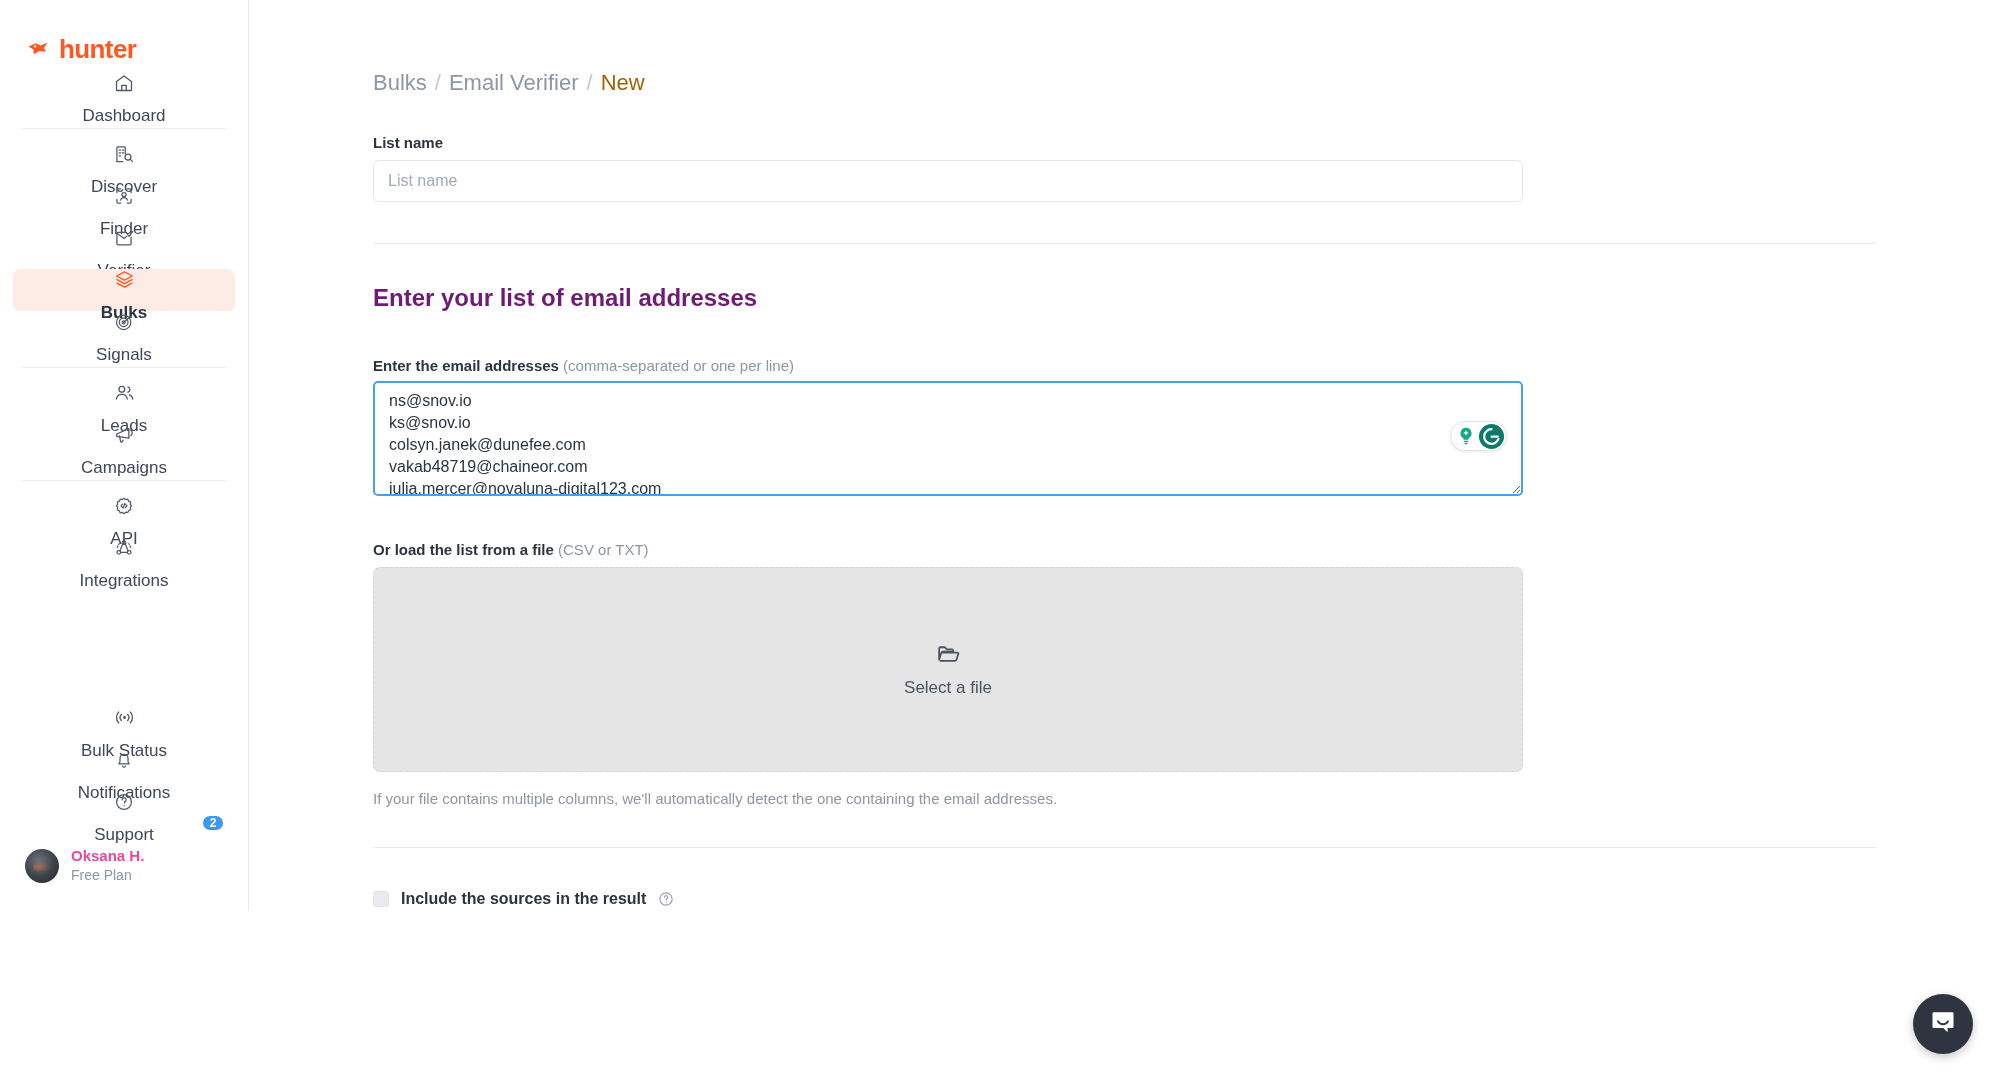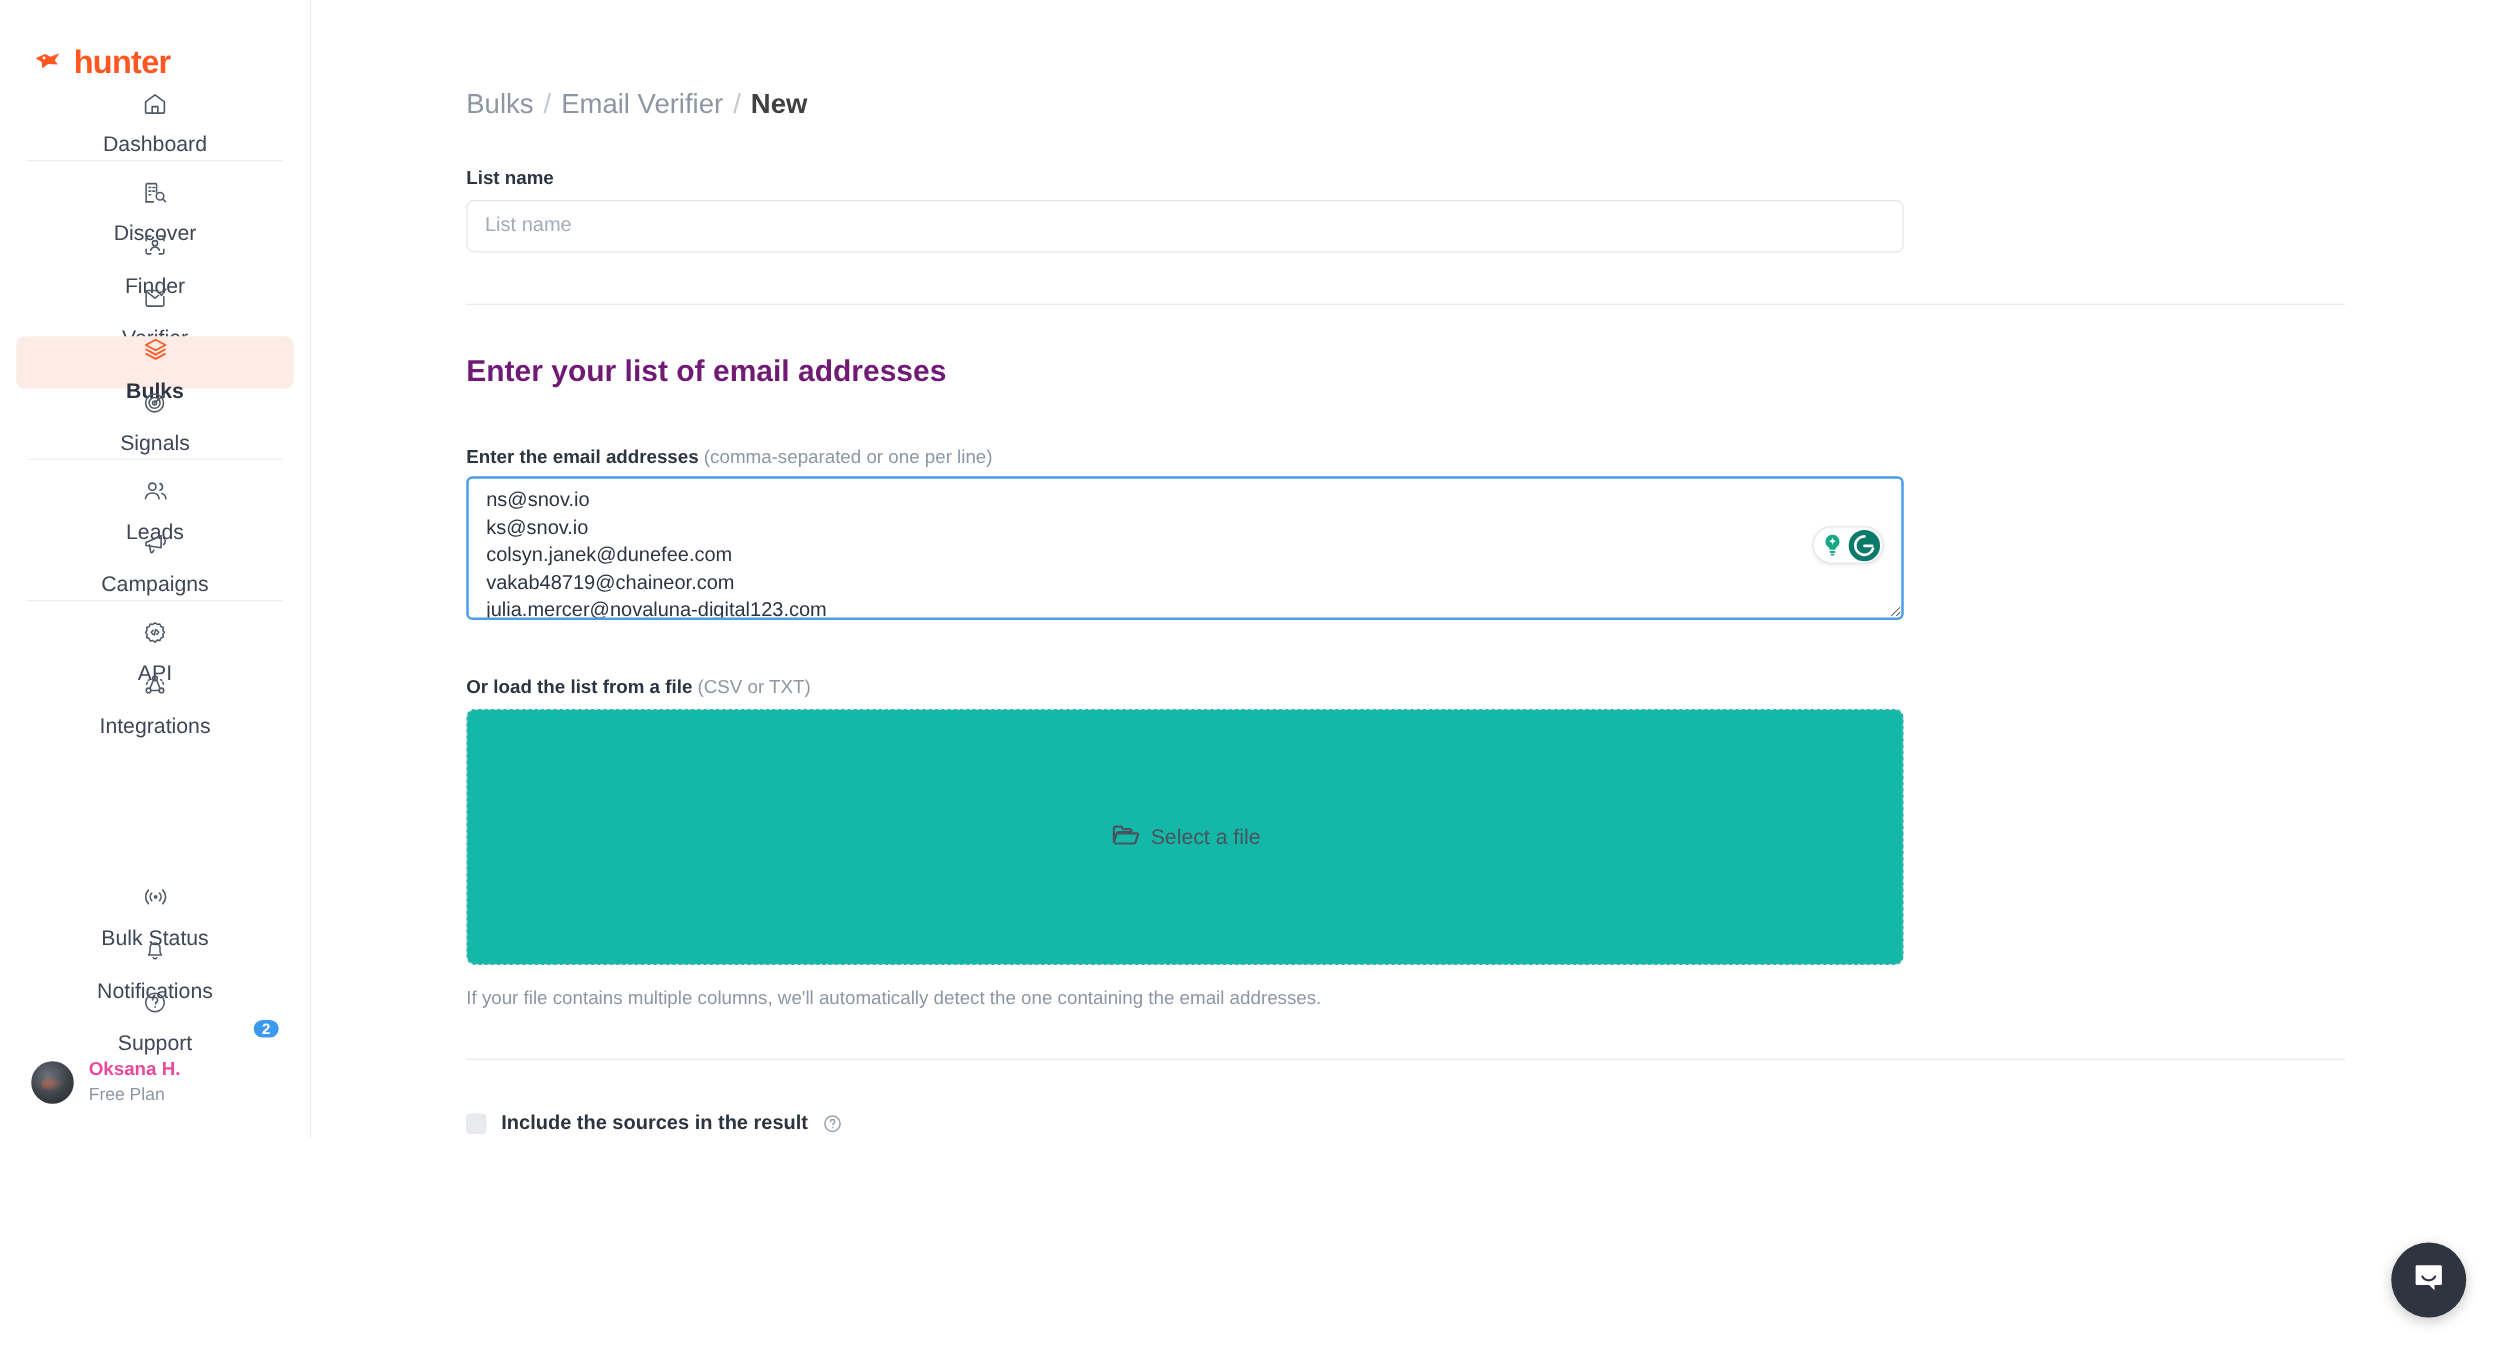--- a/index.html
+++ b/index.html
@@ -127,21 +127,21 @@
   .breadcrumb {
     display: flex;
     align-items: center;
     gap: 8px;
     font-size: 22px;
     padding: 70px 0 0 0;
     color: #8d96a3;
   }
   .bc-link { color: #8d96a3; cursor: pointer; }
   .bc-sep { color: #c3c9d1; }
-  .bc-current { color: #404040; font-weight: 700; }
+  .bc-current { color: #a16207; font-weight: 400; }
 
   .field-label {
     font-size: 15px;
     font-weight: 700;
     color: #2c3440;
     margin: 38px 0 9px 0;
   }
 
   .text-input {
     width: 1150px;
@@ -212,23 +212,23 @@
     cursor: pointer;
   }
   .gr-bulb { width: 22px; height: 22px; display:block; }
   .gr-logo { width: 27px; height: 27px; display:block; }
 
   .dropzone {
     width: 1150px;
     height: 205px;
     border: 1px dashed #ced4dc;
     border-radius: 7px;
-    background: #14b8a6;
-    display: flex;
-    flex-direction: row;
+    background: #e5e5e5;
+    display: flex;
+    flex-direction: column;
     align-items: center;
     justify-content: center;
     gap: 8px;
     cursor: pointer;
     margin-top: 9px;
   }
   .dz-icon { color: #4a5361; }
   .dz-text { font-size: 17px; color: #4a5361; }
 
   .note {

